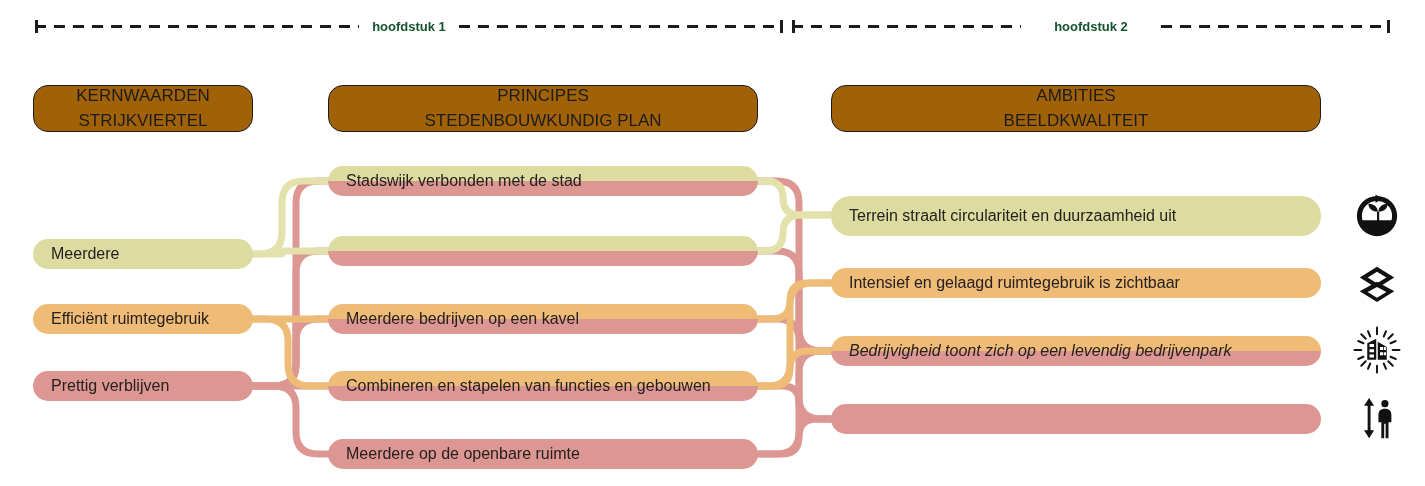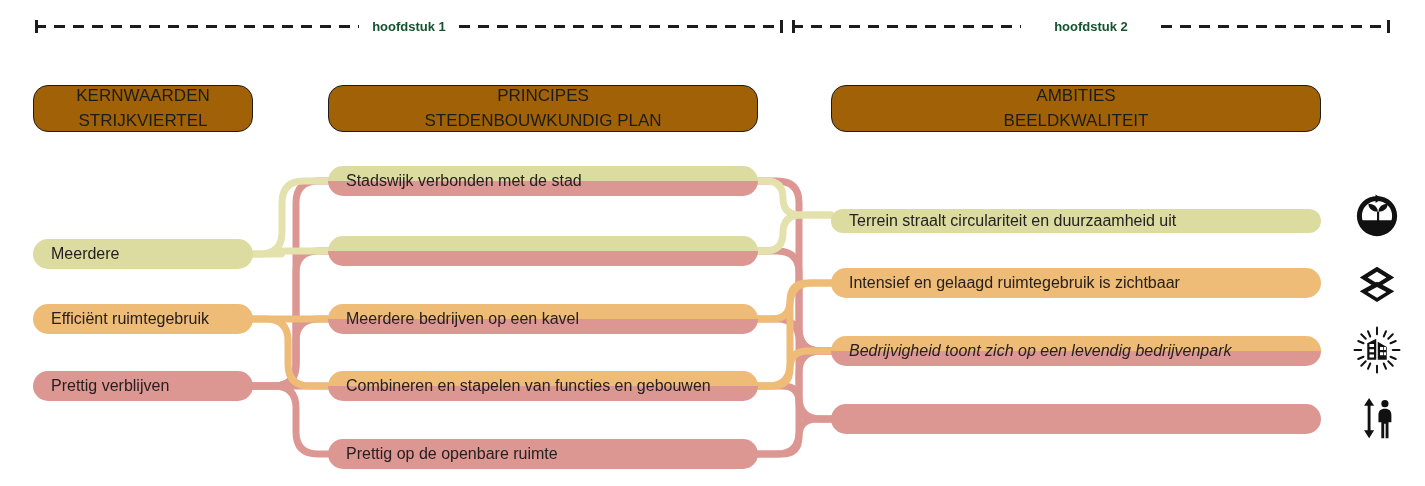--- a/index.html
+++ b/index.html
@@ -201,23 +201,23 @@
         <span class="pill-label">Meerdere bedrijven op een kavel</span>
       </div>
       <div class="pill" style="left: 328px; top: 371px; width: 430px; height: 30px;">
         <div class="pill-bg-top" style="background: rgb(238, 188, 118);"></div>
         <div class="pill-bg-bot" style="background: rgb(221, 151, 147);"></div>
         <span class="pill-label">Combineren en stapelen van functies en gebouwen</span>
       </div>
       <div class="pill" style="left: 328px; top: 439px; width: 430px; height: 30px;">
         <div class="pill-bg-top" style="background: rgb(221, 151, 147);"></div>
         <div class="pill-bg-bot" style="background: rgb(221, 151, 147);"></div>
-        <span class="pill-label">Prettig op de openbare ruimte</span>
-      </div>
-      <div class="pill" style="left: 831px; top: 209px; width: 490px; height: 24px;">
+        <span class="pill-label">Meerdere op de openbare ruimte</span>
+      </div>
+      <div class="pill" style="left: 831px; top: 196px; width: 490px; height: 40px;">
         <div class="pill-bg-top" style="background: rgb(220, 220, 160);"></div>
         <div class="pill-bg-bot" style="background: rgb(220, 220, 160);"></div>
         <span class="pill-label">Terrein straalt circulariteit en duurzaamheid uit</span>
       </div>
       <div class="pill" style="left: 831px; top: 268px; width: 490px; height: 30px;">
         <div class="pill-bg-top" style="background: rgb(238, 188, 118);"></div>
         <div class="pill-bg-bot" style="background: rgb(238, 188, 118);"></div>
         <span class="pill-label">Intensief en gelaagd ruimtegebruik is zichtbaar</span>
       </div>
       <div class="pill" style="left: 831px; top: 336px; width: 490px; height: 30px; font-style: italic;">

